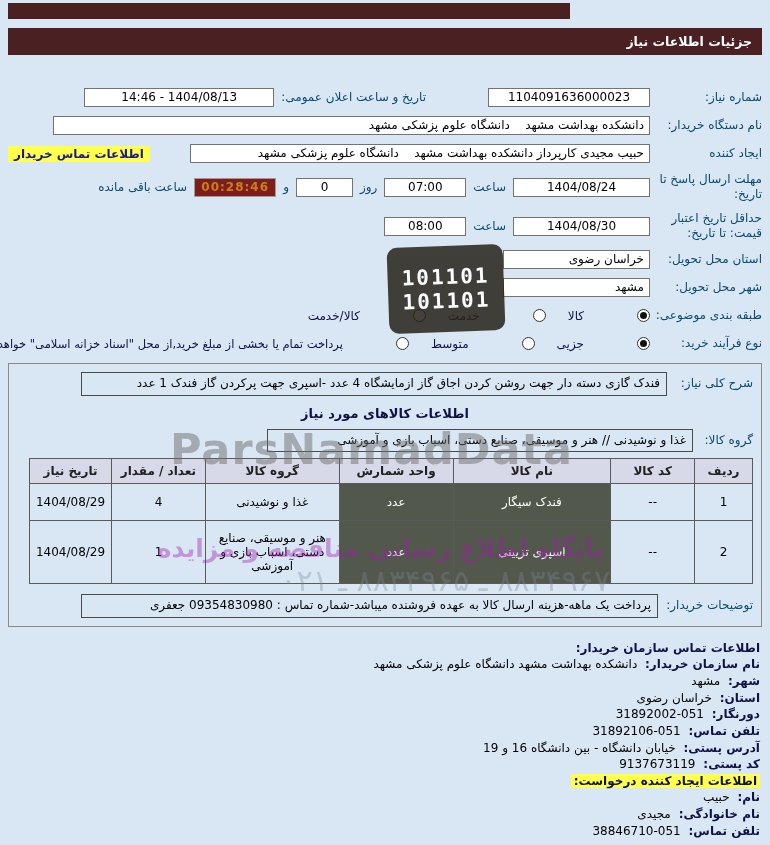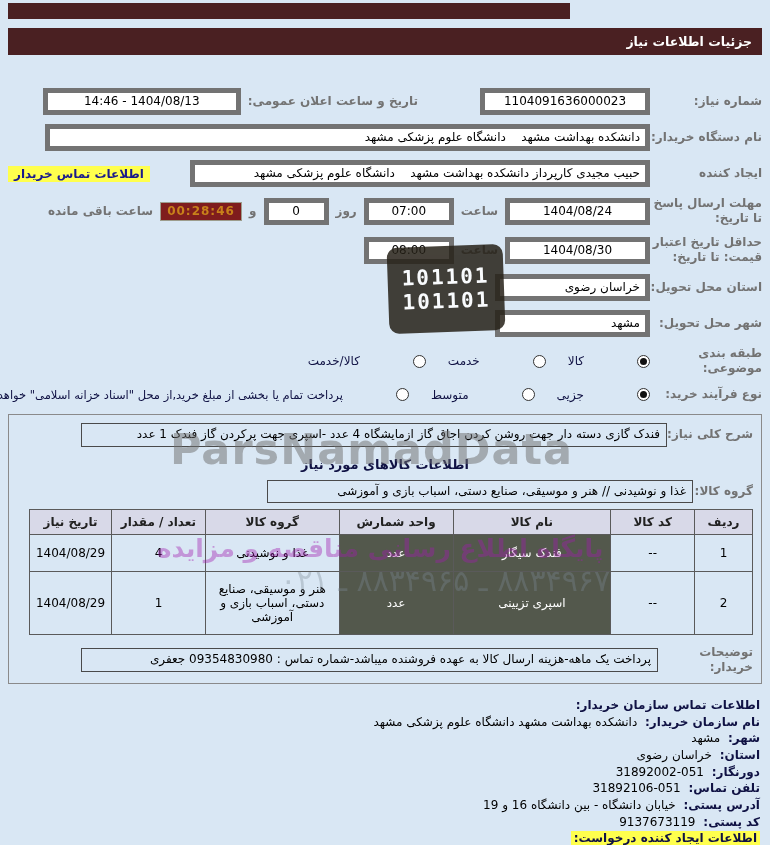--- a/index.html
+++ b/index.html
@@ -14,23 +14,23 @@
   .page { position:relative; width:770px; height:845px; }
 
   
   .topstrip { position:absolute; top:3px; left:8px; width:562px; height:16px; background:#4a2022; }
   .titlebar { position:absolute; top:28px; left:8px; right:8px; height:27px; background:#4a2022;
               color:#fff; font-weight:bold; font-size:12.5px; line-height:27px; padding:0 10px; box-sizing:border-box; }
 
   
   .formarea { padding:88px 8px 0; position:relative; z-index:2; }
   .frow { display:flex; align-items:center; margin-bottom:9px; min-height:19px; }
-  .flabel { font-weight:bold; color:#737373; line-height:1.25; }
+  .flabel { font-weight:normal; color:#0c4a6e; line-height:1.25; }
   .w112 { width:112px; flex-shrink:0; }
-  .ibox { display:inline-block; background:#fff; border:5px solid #737373; padding:1px 5px;
+  .ibox { display:inline-block; background:#fff; border:1px solid #737373; padding:1px 5px;
           height:15px; line-height:15px; font-size:12px; white-space:nowrap; overflow:hidden; box-sizing:content-box; }
   .num { text-align:center; }
   .ltr { direction:ltr; unicode-bidi:isolate; }
   .w150 { width:150px; } .w178 { width:178px; } .w585 { width:585px; } .w480 { width:480px; }
   .w125 { width:125px; } .w70 { width:70px; } .w45 { width:45px; } .w135 { width:135px; }
   .mword { margin:0 7px; }
   .count { color:#c8811a; background:#7f1d1d; border:1px solid #9d9d8d; font-weight:bold; letter-spacing:1px; }
   .contact-link { background:#ffff4d; color:#1a1a8c; font-weight:bold; padding:1px 6px; margin-right:40px; cursor:pointer; white-space:nowrap; }
   .opt { display:flex; align-items:center; margin-left:22px;gap:48px; }
   .radio { width:11px; height:11px; border:1px solid #333; border-radius:50%; background:#fff;

